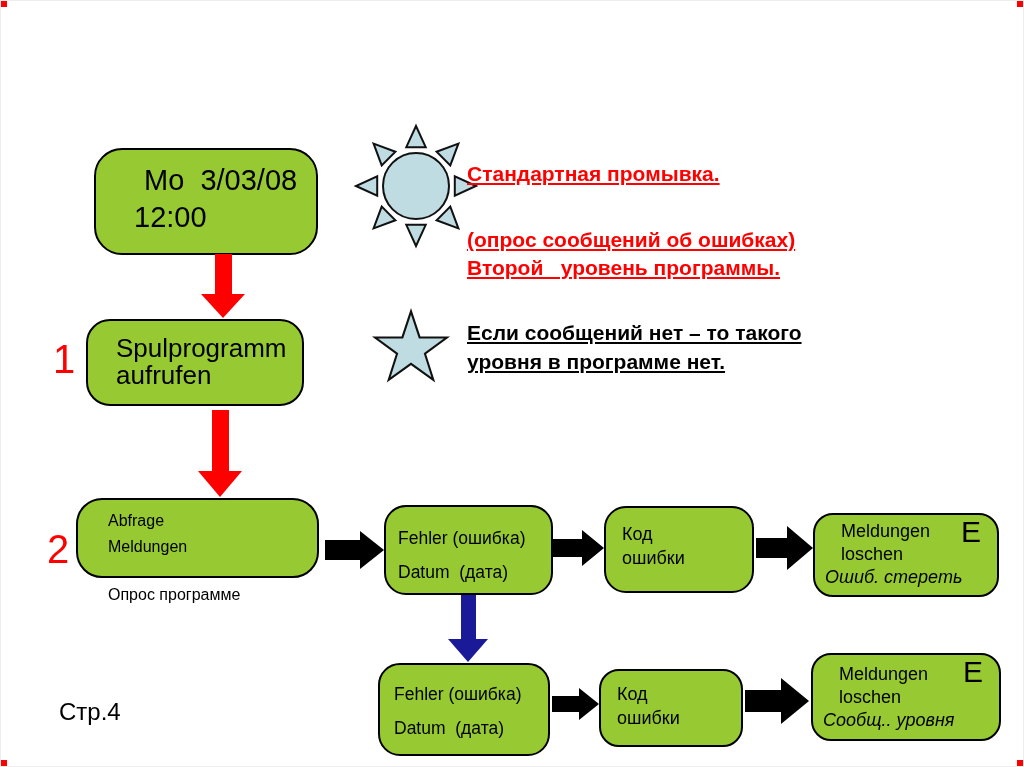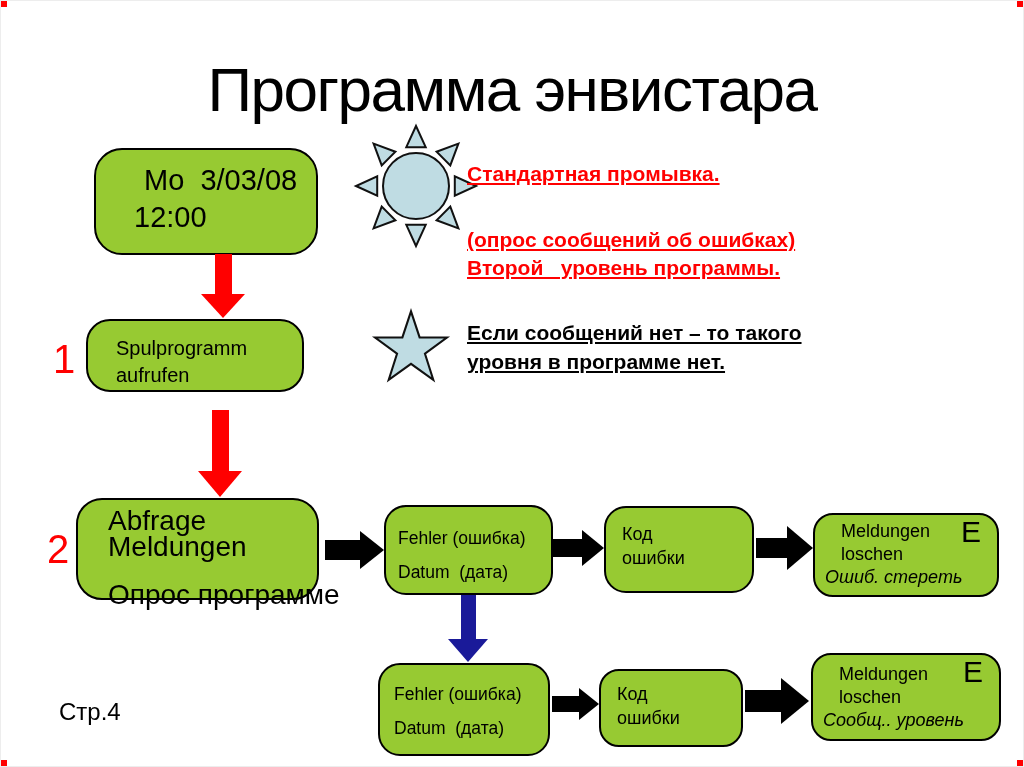--- a/index.html
+++ b/index.html
@@ -20,24 +20,24 @@
 
   .pre{white-space:pre;}
 
   
   .gbox{
     position:absolute;background:var(--green,#97CA32);
     border:2px solid #000;box-sizing:border-box;
   }
   #box-start{left:93px;top:147px;width:224px;height:107px;border-radius:28px;
              font-size:29px;line-height:37px;padding:12px 0 0 48px;}
-  #box-spul{left:85px;top:318px;width:218px;height:73px;border-radius:24px;
-            font-size:20px;line-height:27px;padding:14px 0 0 28px;}
-  #box-abfrage{left:75px;top:497px;width:243px;height:102px;border-radius:26px;
-               font-size:28px;line-height:26px;padding:8px 0 0 30px;}
+  #box-spul{left:85px;top:318px;width:218px;height:87px;border-radius:24px;
+            font-size:26px;line-height:27px;padding:14px 0 0 28px;}
+  #box-abfrage{left:75px;top:497px;width:243px;height:80px;border-radius:26px;
+               font-size:16px;line-height:26px;padding:8px 0 0 30px;}
   #box-abfrage .gap{margin-top:22px;}
 
   #box-fehler-1{left:383px;top:504px;width:169px;height:90px;border-radius:22px;
                 font-size:17.5px;line-height:18px;padding:22px 0 0 12px;}
   #box-fehler-2{left:377px;top:662px;width:172px;height:93px;border-radius:22px;
                 font-size:17.5px;line-height:18px;padding:20px 0 0 14px;}
   .fehler-gap{margin-top:16px;}
 
   #box-kod-1{left:603px;top:505px;width:150px;height:87px;border-radius:22px;
              font-size:18px;line-height:24px;padding:14px 0 0 16px;}
@@ -104,21 +104,20 @@
 </head>
 <body>
 
 <div class="slide">
 
   <div class="corner tl"></div>
   <div class="corner tr"></div>
   <div class="corner bl"></div>
   <div class="corner br"></div>
 
-  <div class="title">Программа энвистара</div>
 
   <div class="gbox" id="box-start">
     <div class="pre">Mo  3/03/08</div>
     <div class="pre" style="margin-left:-10px">12:00</div>
   </div>
 
   <div class="arrow-down" id="arr-red-1">
       <i class="shaft"></i>
       <i class="head"></i>
     </div>
@@ -196,21 +195,21 @@
   </div>
 
   <div class="arrow-right" id="arr-b5">
       <i class="shaft"></i>
       <i class="head"></i>
     </div>
 
   <div class="gbox" id="box-meld-2">
     <div class="pre meld-l12">Meldungen</div>
     <div class="pre meld-l12">loschen</div>
-    <div class="pre meld-l3">Сообщ.. уровень</div>
+    <div class="pre meld-l3">Сообщ.. уровня</div>
     <div class="e-label">E</div>
   </div>
 
   <svg class="icon" id="sun-icon" width="126" height="126" viewBox="0 0 126 126">
     <g style="fill:var(--iconfill,#BFDCE3);stroke:#111;stroke-width:2;stroke-linejoin:miter;">
       <circle cx="63" cy="63" r="33"></circle>
       <polygon points="123,63 101.8,53.3 101.8,72.7"></polygon>
       <polygon points="105.4,105.4 97.3,83.6 83.6,97.3"></polygon>
       <polygon points="63,123 72.7,101.8 53.3,101.8"></polygon>
       <polygon points="20.6,105.4 42.4,97.3 28.7,83.6"></polygon>

